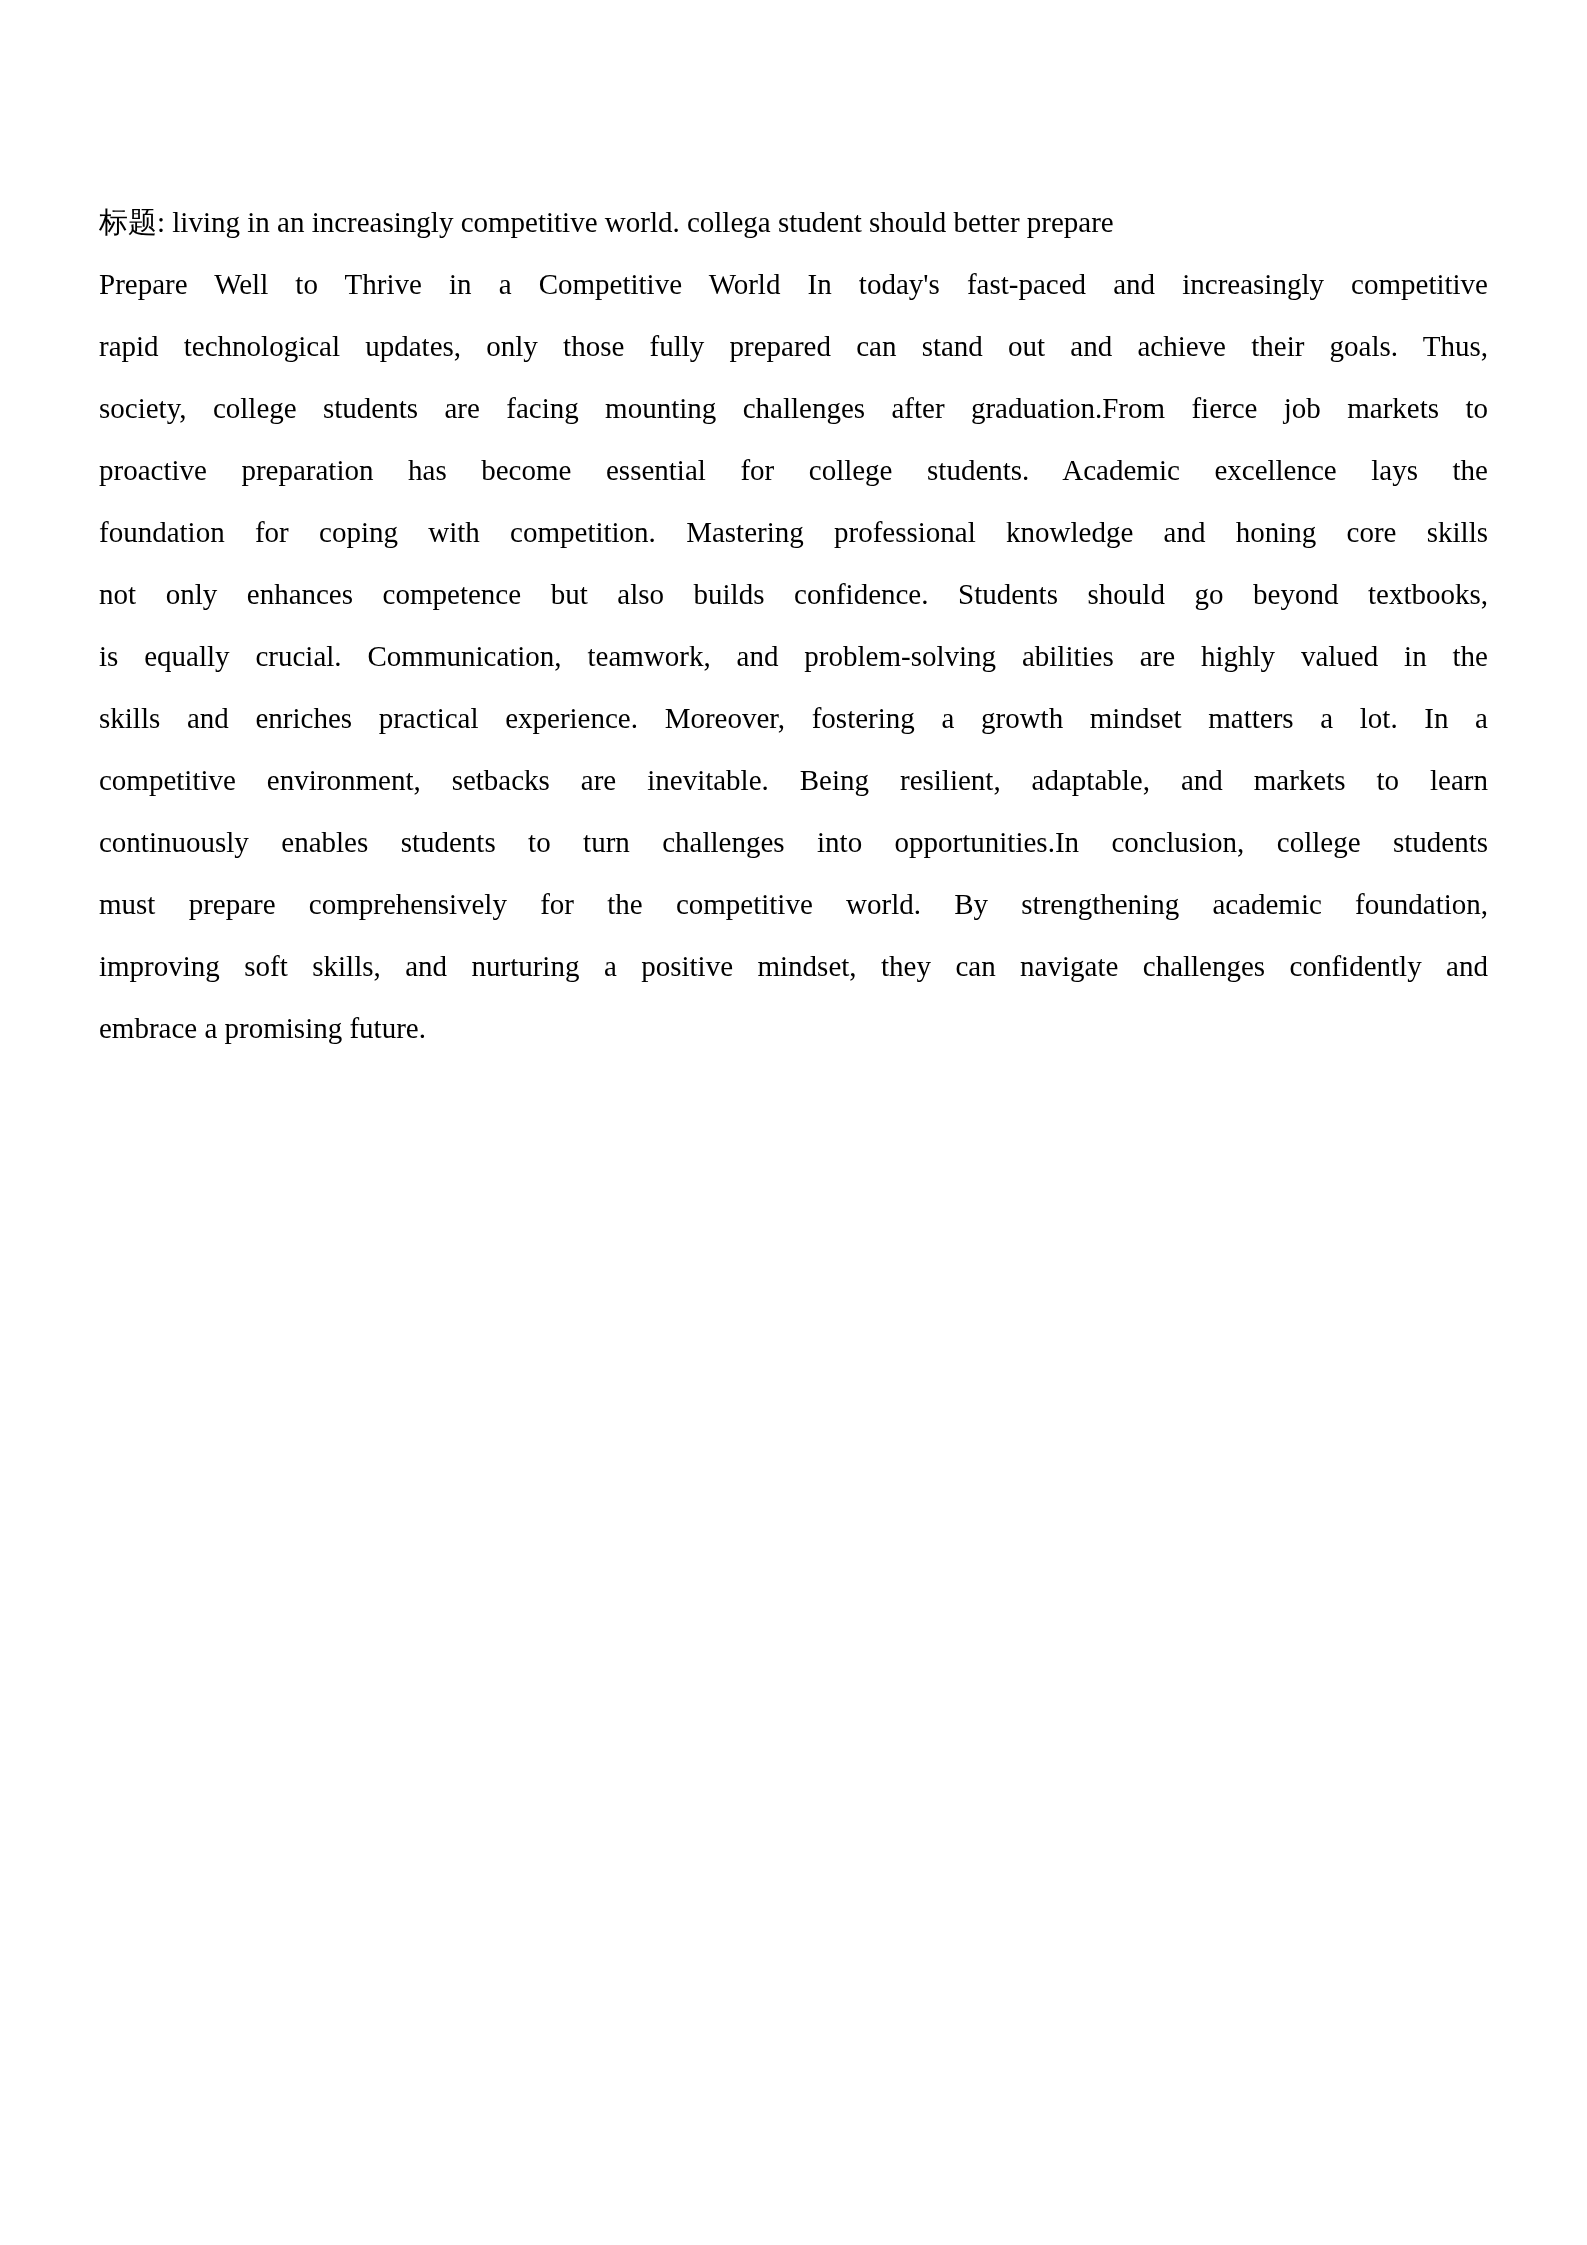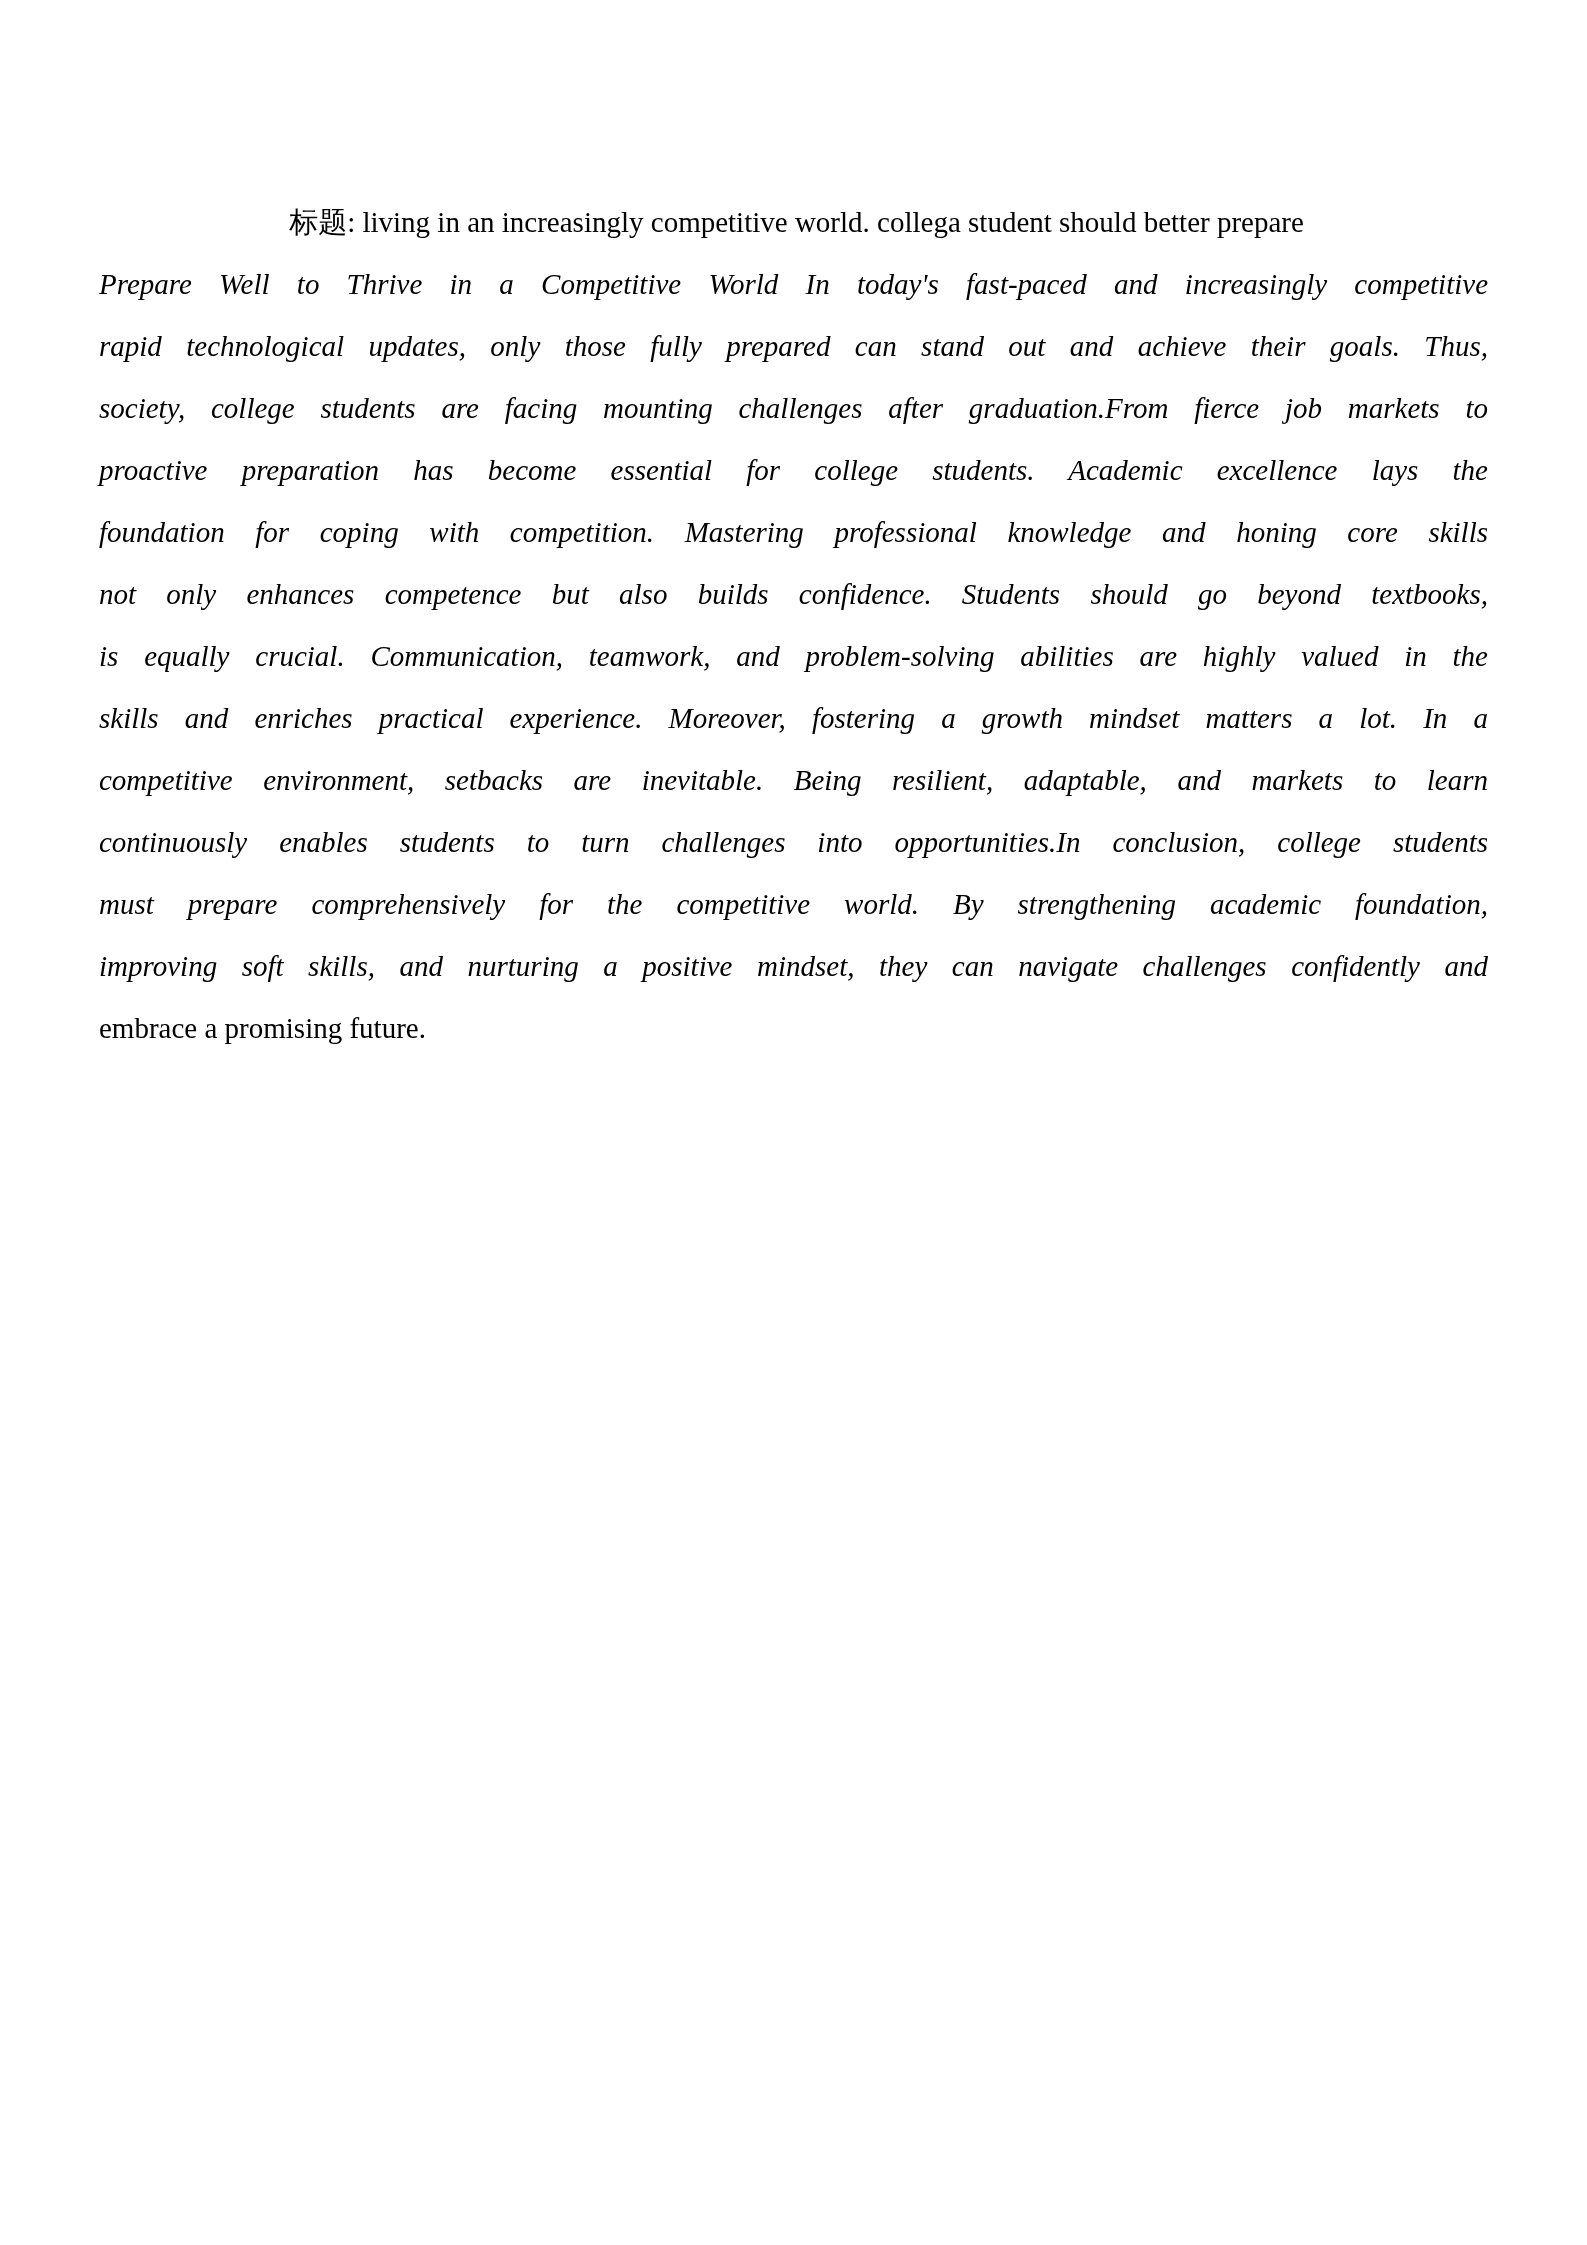--- a/index.html
+++ b/index.html
@@ -19,28 +19,26 @@
     left: 99px;
     width: 1389px;
   }
   .line {
     font-size: 29px;
     line-height: 62px;
     white-space: normal;
     color: #000000;
   }
   .title-line {
-    text-align: center;
-    margin-left: 6px;
+    text-align: left;
   }
   .just {
     text-align: justify;
     text-align-last: justify;
     text-justify: inter-word;
-    font-style: italic;
   }
   .flush-left {
     text-align: center;
     text-align-last: left;
   }
 </style>
 </head>
 <body>
 
 <div class="page">

